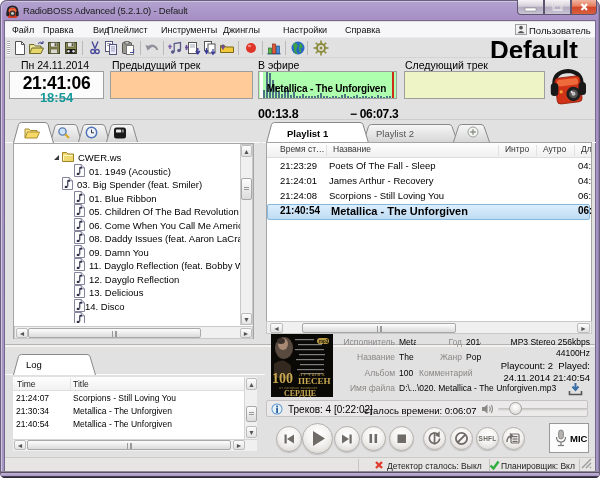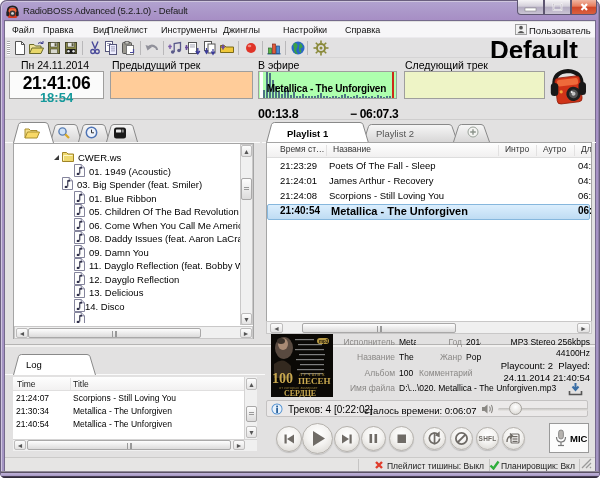--- a/index.html
+++ b/index.html
@@ -611,21 +611,21 @@
           <line x1="4" y1="16.5" x2="10" y2="16.5" stroke="#777" stroke-width="1.2"></line>
         </svg>
         <span style="position:absolute;left:20px;top:9px;font-size:9.5px;font-weight:bold;color:#000">MIC</span>
       </div>
  </div>
  <div id="statusbar">
   <div class="ssep" style="left:353px"></div>
   <svg style="position:absolute;left:369px;top:2px" width="10" height="10">
         <path d="M2 2 L8 8 M8 2 L2 8" stroke="#e03c2c" stroke-width="2.4"></path>
       </svg>
-  <span style="position:absolute;left:382px;top:3px">Плейлист тишины: Выкл</span>
+  <span style="position:absolute;left:382px;top:3px">Детектор сталось: Выкл</span>
   <div class="ssep" style="left:484px"></div>
   <svg style="position:absolute;left:484px;top:2px" width="11" height="10">
         <path d="M1.5 5.5 L4.5 8.5 L9.5 1.5" stroke="#2fae3c" stroke-width="2.4" fill="none"></path>
       </svg>
   <span style="position:absolute;left:496px;top:3px">Планировщик: Вкл</span>
   <div class="ssep" style="left:574px"></div>
   <svg style="position:absolute;right:3px;bottom:2px" width="11" height="11">
         <path d="M10 1 L1 10 M10 5 L5 10 M10 9 L9 10" stroke="#9a9a9a" stroke-width="1.3"></path>
       </svg>
  </div>

